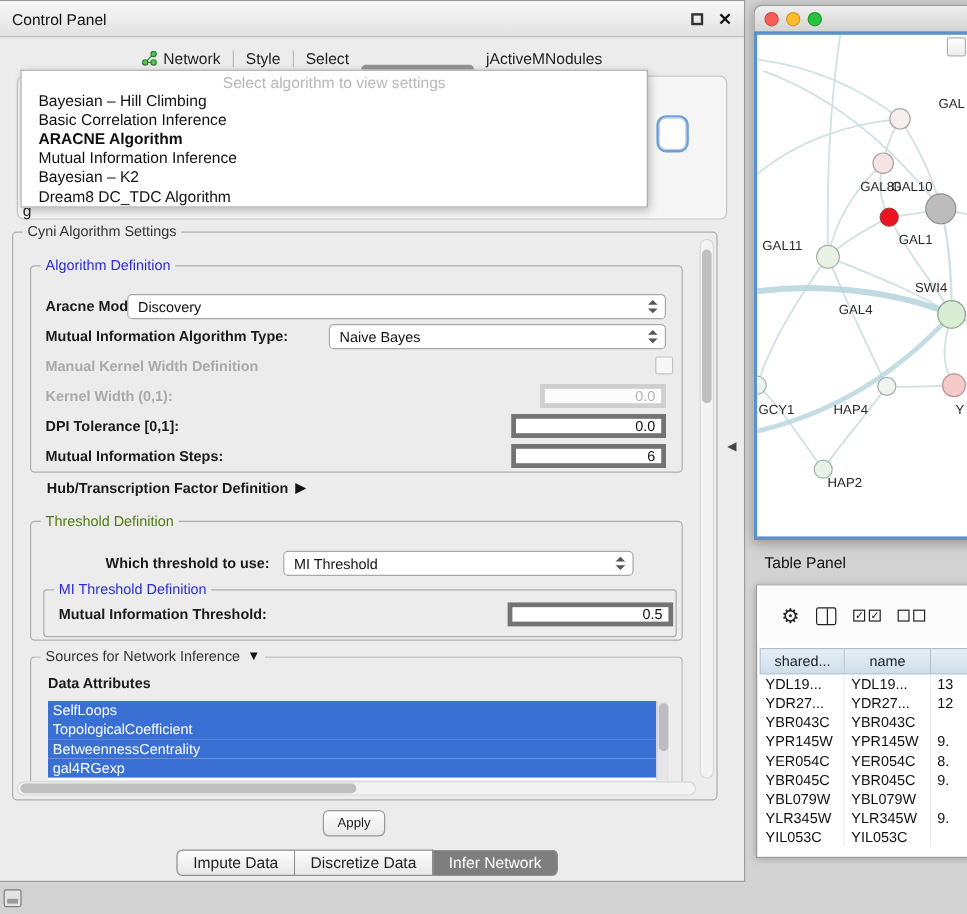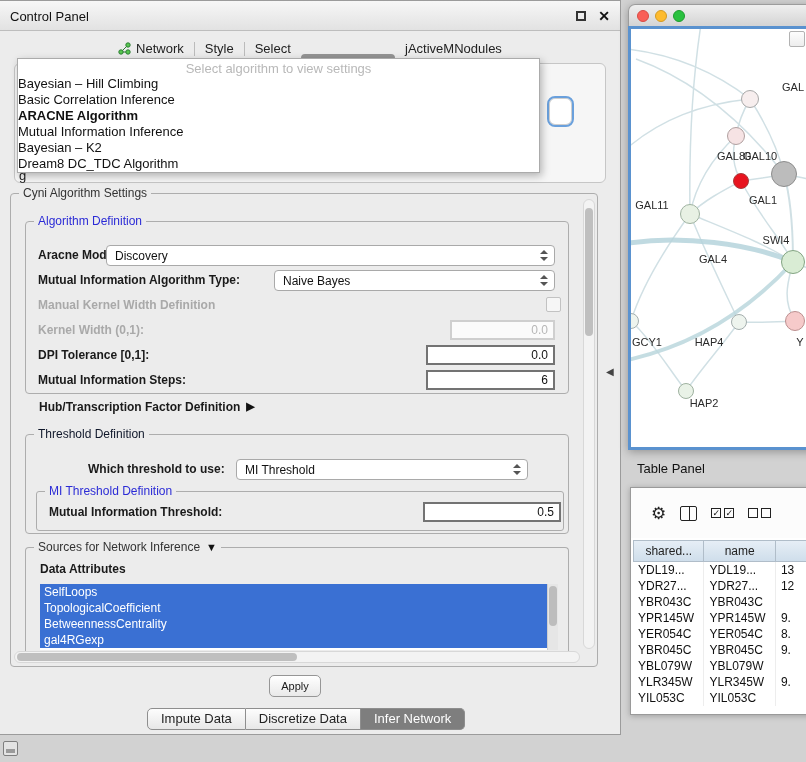--- a/index.html
+++ b/index.html
@@ -26,41 +26,41 @@
   .cyni-top-panel{position:absolute;left:14px;top:62px;width:592px;height:120px;
     background:#f6f6f6;border:1px solid #c6c6c6;border-radius:6px;}
   .help-btn{position:absolute;left:532px;top:32px;width:27px;height:31px;background:#fff;
     border:2px solid #6aa0dc;border-radius:8px;box-shadow:inset 0 0 0 1px #cfcfcf;}
   .obscured{position:absolute;left:4px;top:104px;font-size:13px;color:#222;}
 
   
   .algo-dropdown{position:absolute;left:17px;top:57px;width:523px;height:115px;background:#fff;
     border:1px solid #ababab;box-shadow:2px 3px 8px rgba(0,0,0,.28);z-index:50;padding-top:2px;}
   .dd-placeholder{height:15px;line-height:15px;text-align:center;color:#b8b8b8;font-size:13px;}
-  .dd-item{height:16px;line-height:16px;padding-left:0;font-size:13px;color:#111;}
+  .dd-item{height:16px;line-height:16px;padding-left:14px;font-size:13px;color:#111;}
   .dd-item.bold{font-weight:bold;}
 
   
   .group{border:1px solid #adadad;border-radius:4px;position:absolute;}
   .group-label{position:absolute;top:-8px;left:8px;background:#ececec;padding:0 4px;
     font-size:12px;color:#333;white-space:nowrap;}
   .group-label.blue{color:#2b2bd6;}
-  .group-label.green{color:#0f172a;}
+  .group-label.green{color:#4d7c0f;}
   #settings-group{left:10px;top:192px;width:588px;height:474px;}
 
   .lbl{position:absolute;font-weight:bold;font-size:12px;color:#1a1a1a;white-space:nowrap;}
   .lbl.gray{color:#a9a9a9;}
 
   .combo{position:absolute;height:21px;background:#fff;border:1px solid #a9a9a9;border-radius:4px;
     display:flex;align-items:center;padding-left:8px;font-size:12px;color:#111;}
   .combo .arrows{margin-left:auto;margin-right:6px;display:flex;flex-direction:column;gap:3px;align-items:center;}
   .tri-up{width:0;height:0;border-left:4px solid transparent;border-right:4px solid transparent;border-bottom:4px solid #555;}
   .tri-dn{width:0;height:0;border-left:4px solid transparent;border-right:4px solid transparent;border-top:4px solid #555;}
 
-  .field{position:absolute;height:20px;background:#fff;border:2px solid #737373;
+  .field{position:absolute;height:20px;background:#fff;border:4px solid #737373;
     font-size:12px;text-align:right;padding:0 5px;font-family:"Liberation Sans",sans-serif;color:#111;}
   .field:disabled,.field.disabled{border-color:#cfcfcf;color:#b7b7b7;background:#fbfbfb;}
   .checkbox{position:absolute;width:15px;height:15px;border:1px solid #c2c2c2;background:#f6f6f6;border-radius:2px;}
 
   .collapsible{position:absolute;font-weight:bold;font-size:12px;display:flex;align-items:flex-start;gap:6px;}
   .arrow-glyph{font-size:11px;color:#111;}
 
   
   .attr-list{position:absolute;background:#fff;overflow:hidden;}
   .attr-item{height:16px;line-height:16px;background:#3a70d3;color:#fff;font-size:12px;padding-left:4px;}

